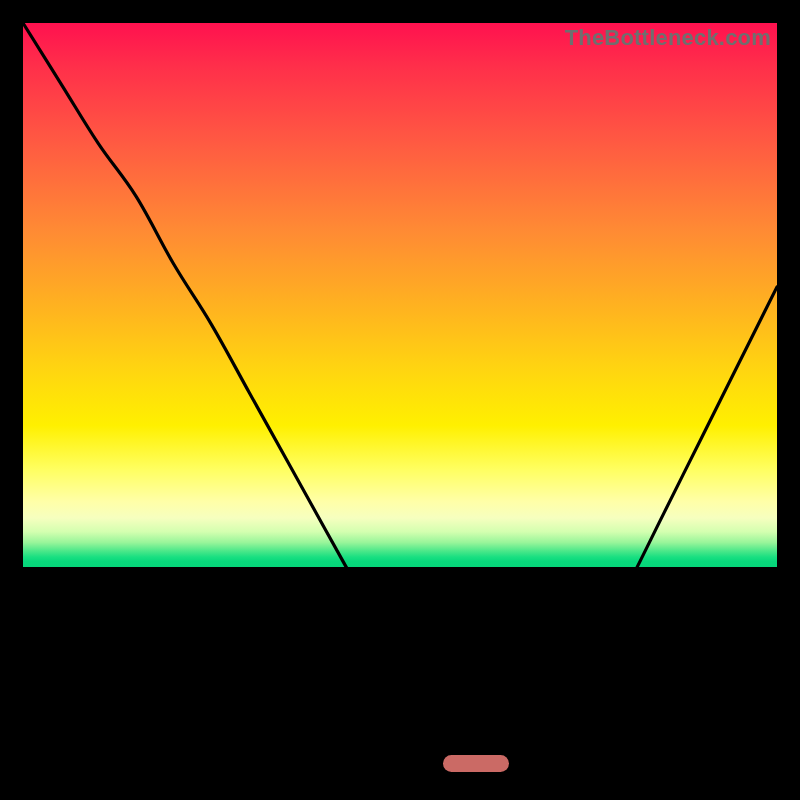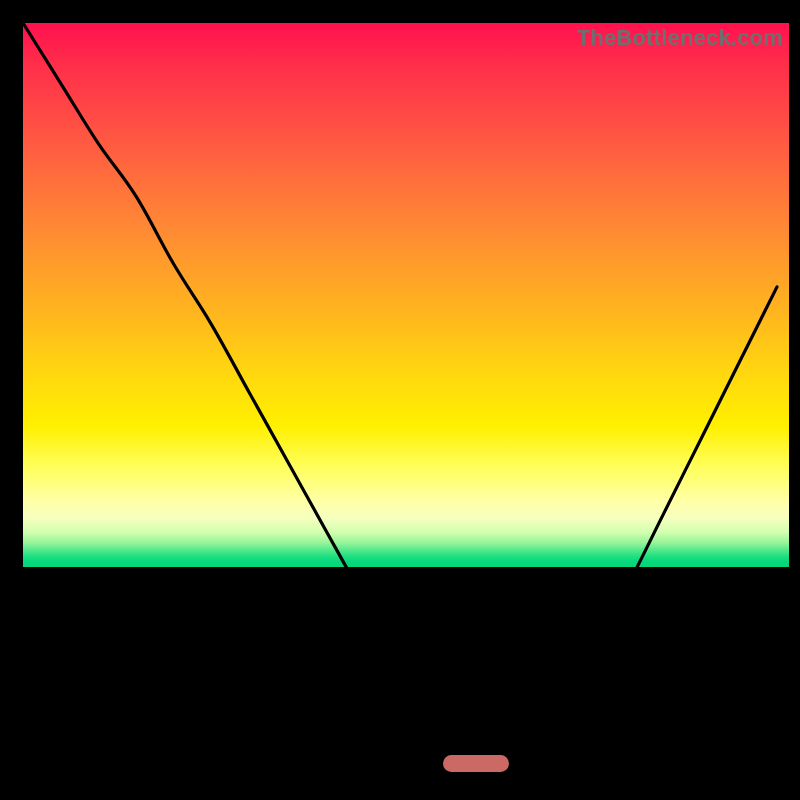--- a/index.html
+++ b/index.html
@@ -36,21 +36,20 @@
       #ffff60 82%,
       #ffffa8 88%,
       #f6ffbf 91%,
       #d4ffb0 93.5%,
       #98f59a 95.5%,
       #4ee88a 97%,
       #18df81 98.2%,
       #08d87c 99%,
       #06d57a 100%
     );
-    padding-left: 12px;
   }
   .watermark {
     position: absolute;
     top: 2px;
     right: 6px;
     color: #6f6f6f;
     font-size: 22px;
     font-weight: 600;
     letter-spacing: 0.2px;
     user-select: none;

